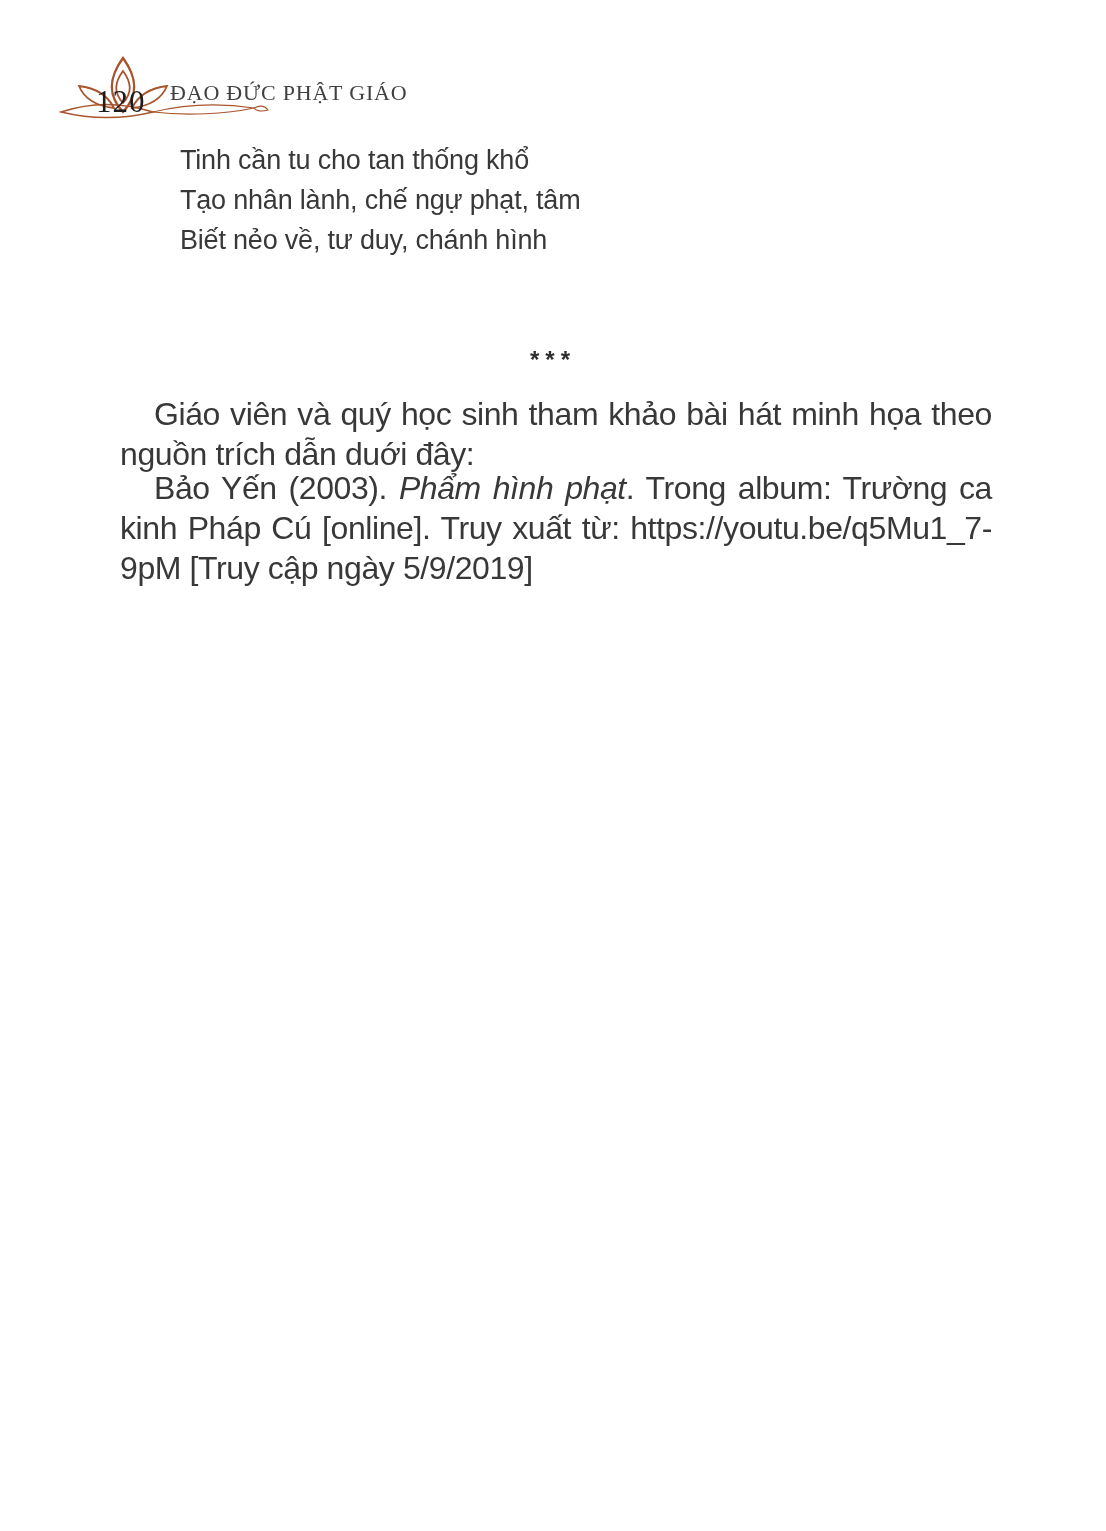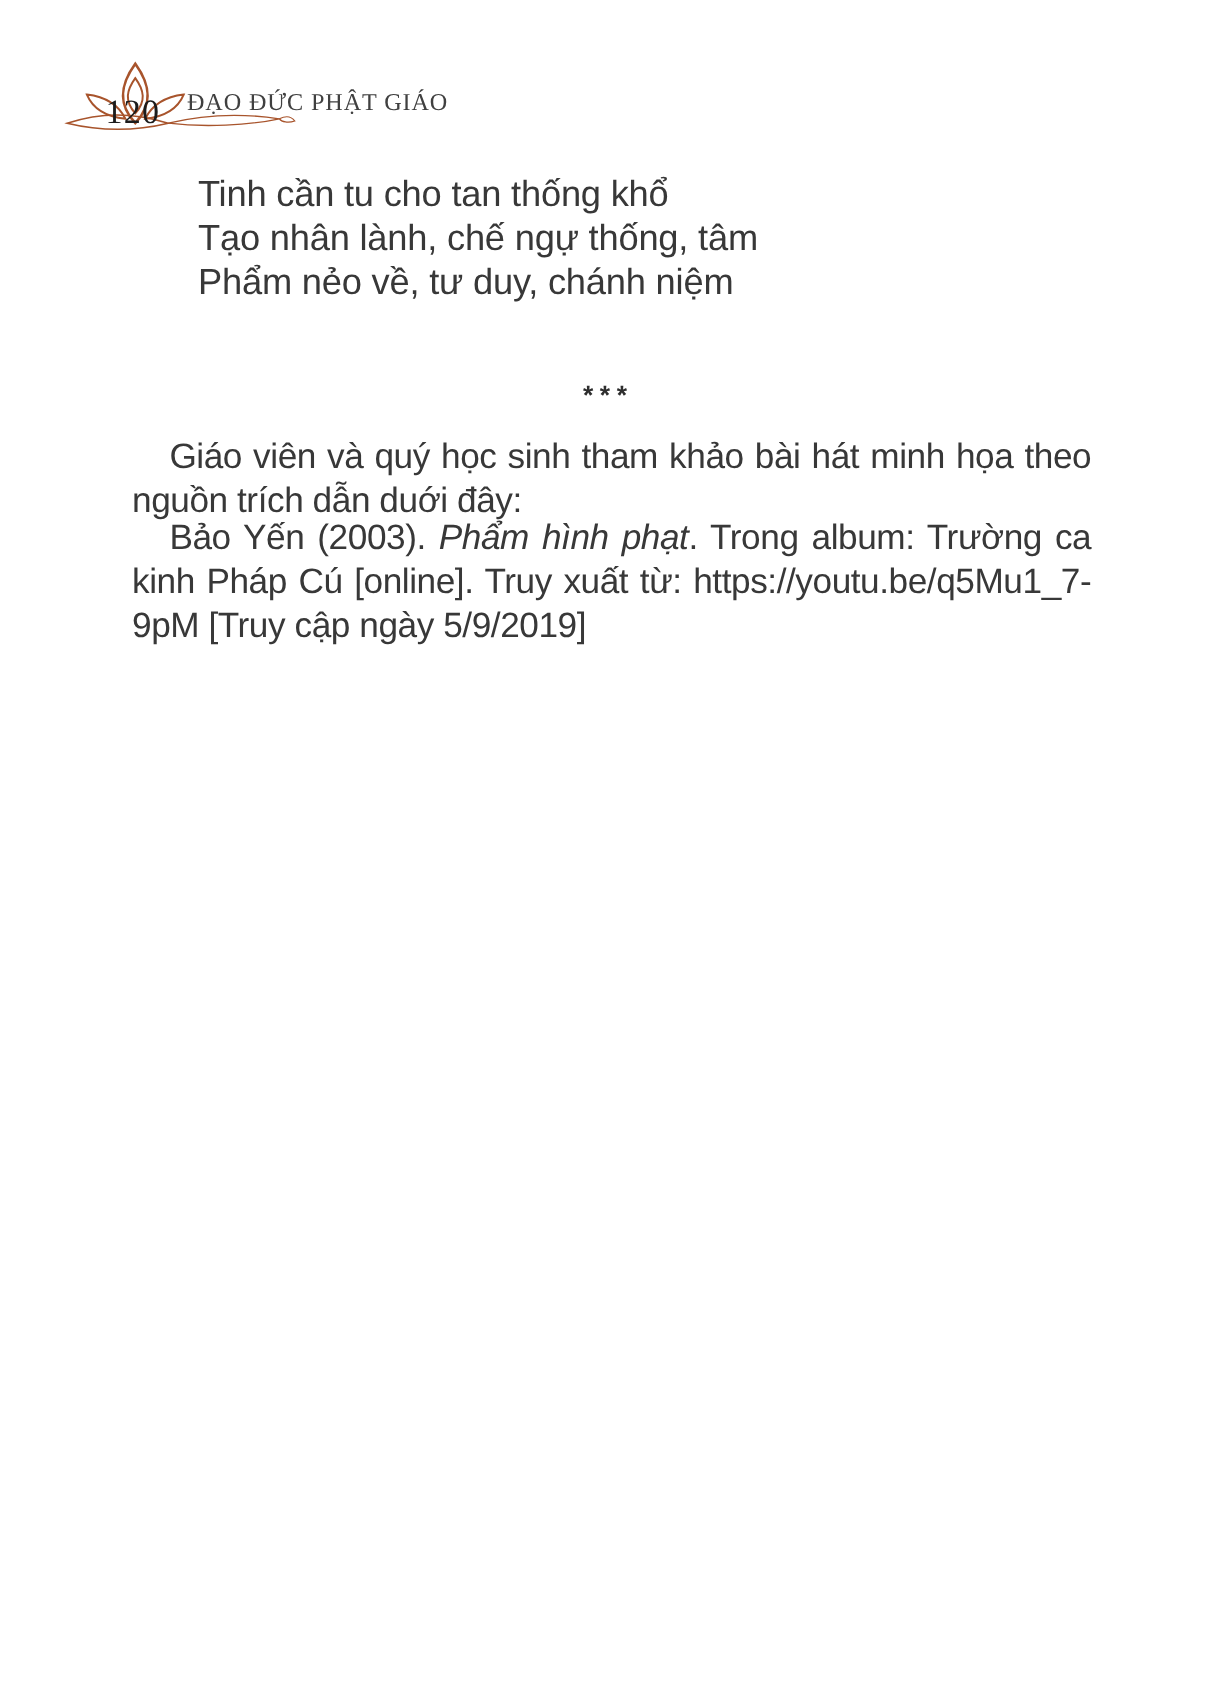--- a/index.html
+++ b/index.html
@@ -31,22 +31,22 @@
     position:absolute;
     left:170px; top:80px;
     font-size:22px;
     letter-spacing:0.8px;
     color:#404040;
     font-family:Liberation Serif, serif;
   }
   
   .poem{
     position:absolute;
-    left:180px; top:156px;
-    font-size:33px;
+    left:180px; top:140px;
+    font-size:27px;
     line-height:40px;
     letter-spacing:-0.2px;
   }
   .divider{
     position:absolute;
     left:0; top:346px;
     width:1106px;
     text-align:center;
     font-size:24px;
     letter-spacing:6px;
@@ -89,22 +89,22 @@
         <path d="M97,62 C130,54 165,53 198,58 C170,64 130,66 97,62 Z" stroke-width="1.2"></path>
         <path d="M198,58 C204,55 209,56 212,60 C206,62 200,61 198,58 Z" stroke-width="1.1"></path>
       </svg>
       <span class="pagenum">120</span>
     </div>
     <div class="header-title">ĐẠO ĐỨC PHẬT GIÁO</div>
   </header>
 
   <div class="poem">
     <div>Tinh cần tu cho tan thống khổ</div>
-    <div>Tạo nhân lành, chế ngự thống, tâm</div>
-    <div>Phẩm nẻo về, tư duy, chánh niệm</div>
+    <div>Tạo nhân lành, chế ngự phạt, tâm</div>
+    <div>Biết nẻo về, tư duy, chánh hình</div>
   </div>
 
   <div class="divider">***</div>
 
   <p class="para intro">Giáo viên và quý học sinh tham khảo bài hát minh họa theo nguồn trích dẫn duới đây:</p>
 
   <p class="para citation"><span>Bảo Yến (2003). </span><em>Phẩm hình phạt</em><span>. Trong album: Trường ca kinh Pháp Cú [online]. Truy xuất từ: https://youtu.be/q5Mu1_7-9pM [Truy cập ngày 5/9/2019]</span></p>
 
 </div>
 

